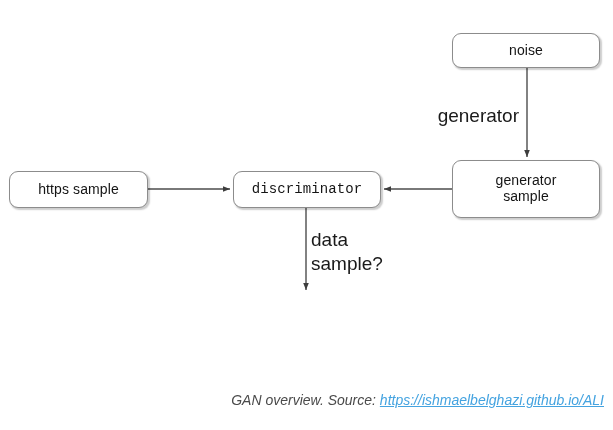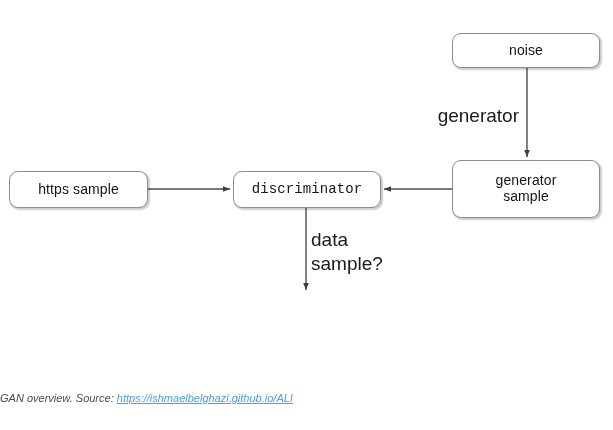--- a/index.html
+++ b/index.html
@@ -83,22 +83,22 @@
     text-align: left;
     width: 130px;
   }
 
   
   #caption {
     position: absolute;
     left: 0;
     top: 392px;
     width: 604px;
-    text-align: left;
-    font-size: 11px;
+    text-align: right;
+    font-size: 14px;
     font-style: italic;
     color: #4a4a4a;
     font-family: "Liberation Sans", sans-serif;
   }
   #caption-link {
     color: #44a3e0;
     text-decoration: underline;
     font-style: italic;
     cursor: pointer;
   }

